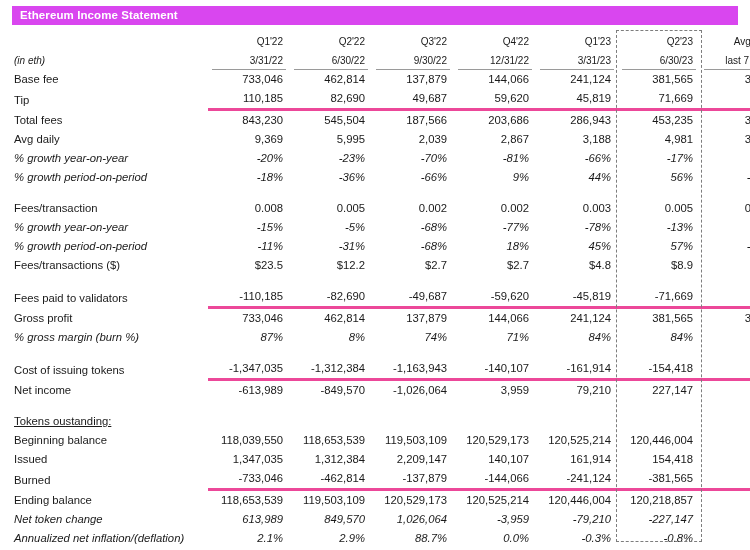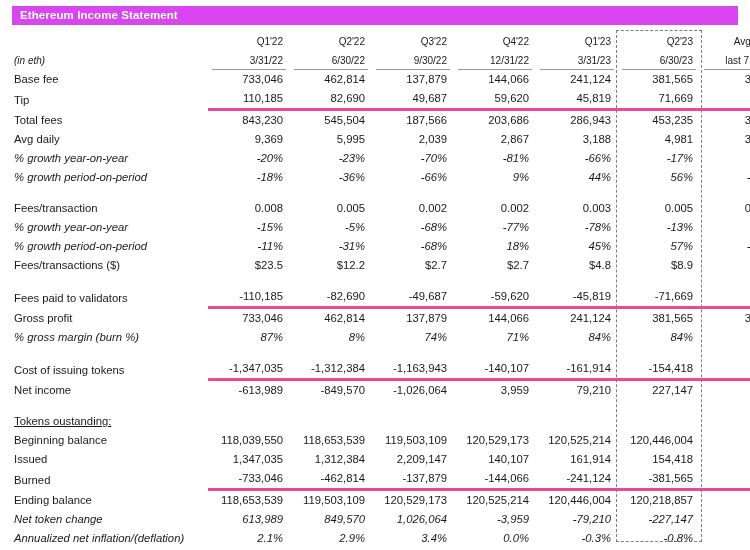--- a/index.html
+++ b/index.html
@@ -415,21 +415,21 @@
           <td class="num ital">1,026,064</td>
           <td class="num ital">-3,959</td>
           <td class="num ital">-79,210</td>
           <td class="num ital">-227,147</td>
           <td class="avg ital"></td>
         </tr>
         <tr class="">
           <td class="label ind0 ital">Annualized net inflation/(deflation)</td>
           <td class="num ital">2.1%</td>
           <td class="num ital">2.9%</td>
-          <td class="num ital">3.4%</td>
+          <td class="num ital">88.7%</td>
           <td class="num ital">0.0%</td>
           <td class="num ital">-0.3%</td>
           <td class="num ital">-0.8%</td>
           <td class="avg ital"></td>
         </tr>
       </tbody>
   </table>
 
   <div id="hl-box" style="left: 616px; width: 86px; top: 24px; height: 512px;"></div>
 

